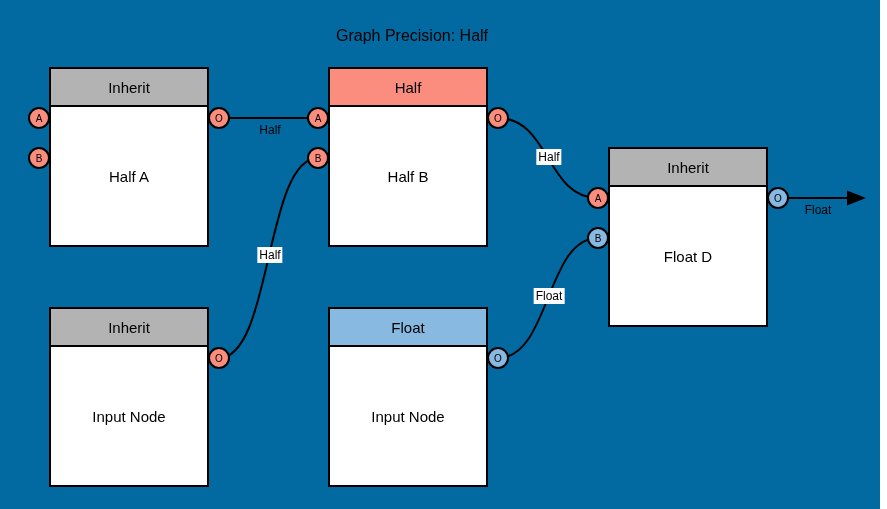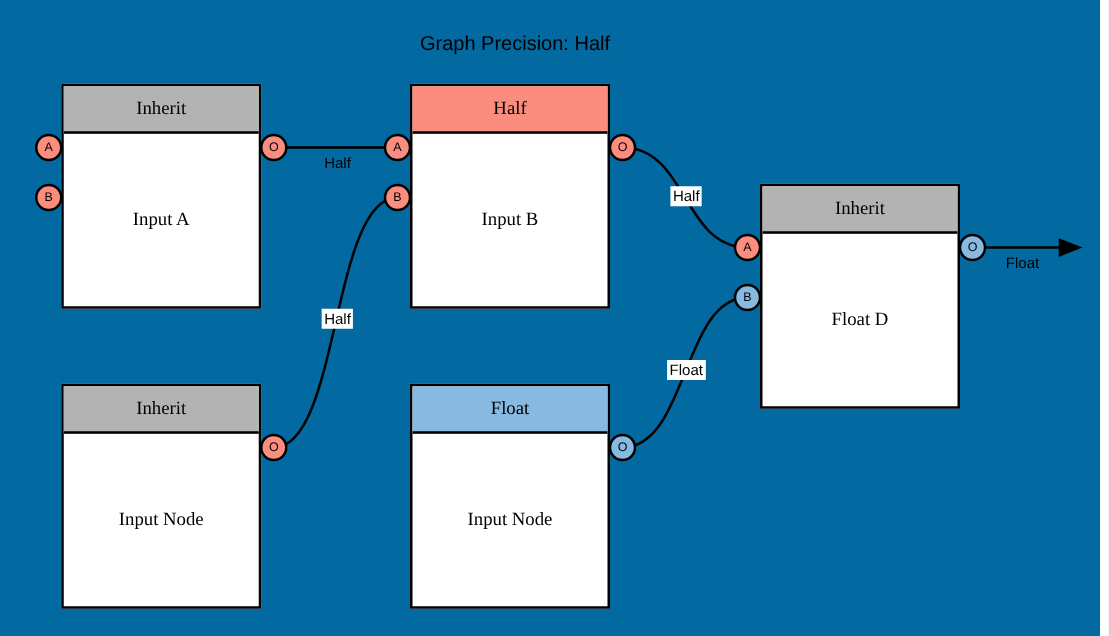--- a/index.html
+++ b/index.html
@@ -44,21 +44,20 @@
     z-index: 2;
   }
   .node {
     position: absolute;
     box-sizing: border-box;
     border: 2px solid #000000;
     background: #ffffff;
     display: flex;
     flex-direction: column;
     z-index: 2;
-    font-family: Liberation Serif, serif;
   }
   .node-header {
     border-bottom: 2px solid #000000;
     display: flex;
     align-items: center;
     justify-content: center;
     font-size: 15px;
     color: #000000;
     flex-shrink: 0;
   }
@@ -110,28 +109,28 @@
       <polygon points="866,198 847,190.5 847,205.5" class="edge-arrowhead"></polygon>
     </svg>
   <div class="diagram-title">Graph Precision: Half</div>
 <div class="edge-label" style="left: 270px; top: 130px;">Half</div>
     <div class="edge-label halo" style="left: 270px; top: 255px;">Half</div>
     <div class="edge-label halo" style="left: 549px; top: 157px;">Half</div>
     <div class="edge-label halo" style="left: 549px; top: 296px;">Float</div>
     <div class="edge-label" style="left: 818px; top: 210px;">Float</div>
     <div class="node" style="left: 49px; top: 67px; width: 160px; height: 180px;">
       <div class="node-header" style="height: 36px; background: rgb(179, 179, 179);">Inherit</div>
-      <div class="node-body">Input A</div>
+      <div class="node-body">Half A</div>
     </div>
     <div class="port" style="left: 28px; top: 107px; background: rgb(251, 141, 126);">A</div>
     <div class="port" style="left: 28px; top: 147px; background: rgb(251, 141, 126);">B</div>
     <div class="port" style="left: 208px; top: 107px; background: rgb(251, 141, 126);">O</div>
     <div class="node" style="left: 328px; top: 67px; width: 160px; height: 180px;">
       <div class="node-header" style="height: 36px; background: rgb(251, 141, 126);">Half</div>
-      <div class="node-body">Input B</div>
+      <div class="node-body">Half B</div>
     </div>
     <div class="port" style="left: 307px; top: 107px; background: rgb(251, 141, 126);">A</div>
     <div class="port" style="left: 307px; top: 147px; background: rgb(251, 141, 126);">B</div>
     <div class="port" style="left: 487px; top: 107px; background: rgb(251, 141, 126);">O</div>
     <div class="node" style="left: 608px; top: 147px; width: 160px; height: 180px;">
       <div class="node-header" style="height: 36px; background: rgb(179, 179, 179);">Inherit</div>
       <div class="node-body">Float D</div>
     </div>
     <div class="port" style="left: 587px; top: 187px; background: rgb(251, 141, 126);">A</div>
     <div class="port" style="left: 587px; top: 227px; background: rgb(135, 185, 225);">B</div>

